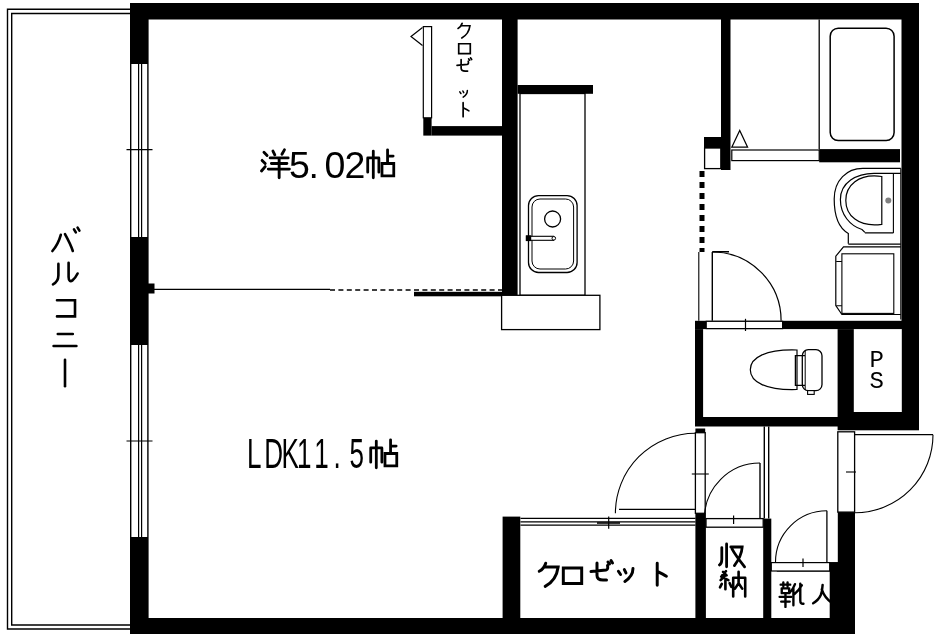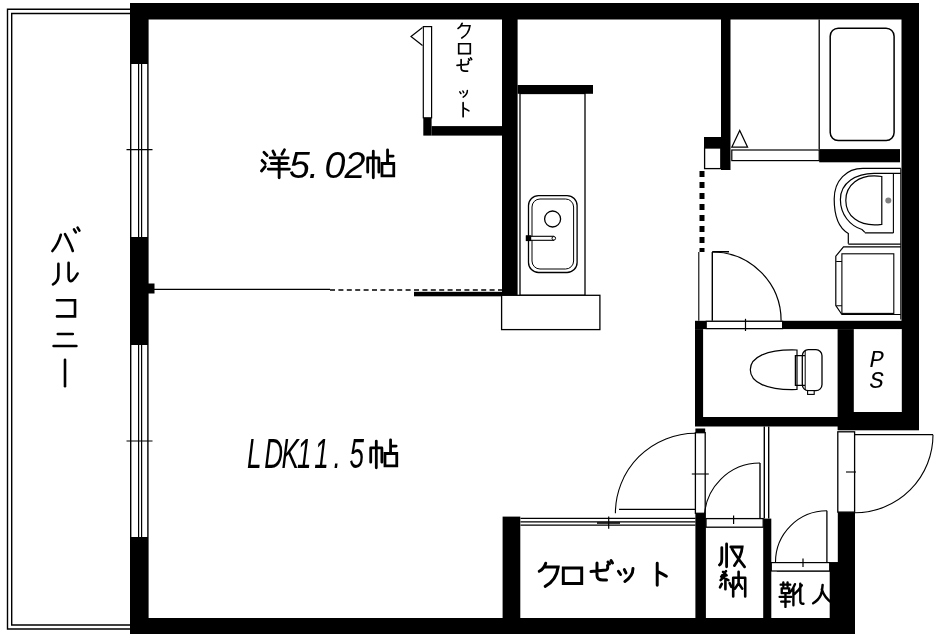--- a/index.html
+++ b/index.html
@@ -1,16 +1,16 @@
 <!DOCTYPE html>
 <html><head>
 <meta charset="utf-8">
 <style>
 html,body{margin:0;padding:0;background:#fff;}
-#plan{position:relative;width:940px;height:634px;background:#fff;overflow:hidden;font-style:italic;}
+#plan{position:relative;width:940px;height:634px;background:#fff;overflow:hidden;}
 svg{position:absolute;left:0;top:0;}
 </style>
 </head>
 <body>
 <div id="plan">
 <svg width="940" height="642" viewBox="0 0 940 642" fill="none" stroke="none">
 <defs>
 <g id="walls" fill="#000" stroke="none">
   <rect x="130" y="3" width="789" height="16.5"></rect>
   <rect x="130" y="3" width="18.6" height="61"></rect>

